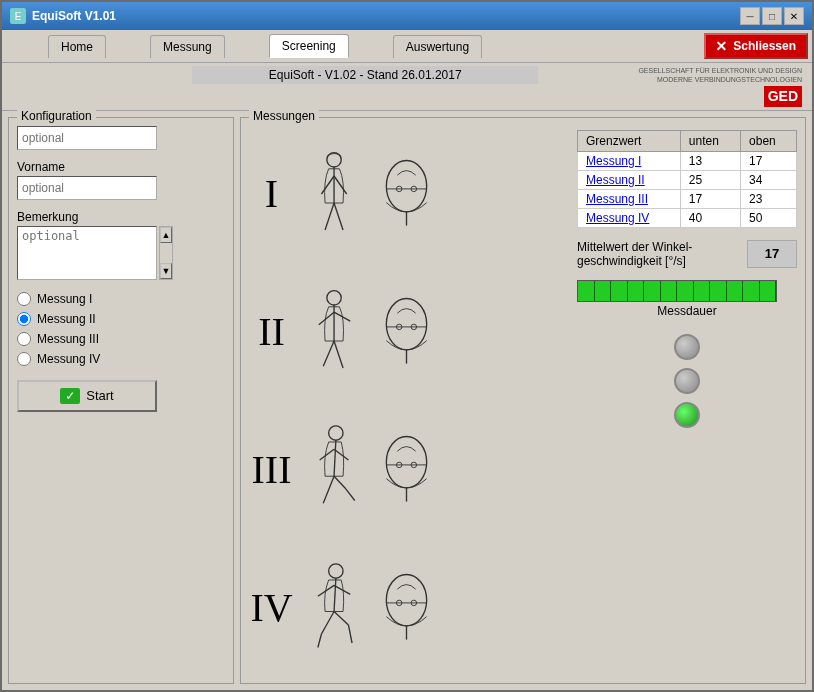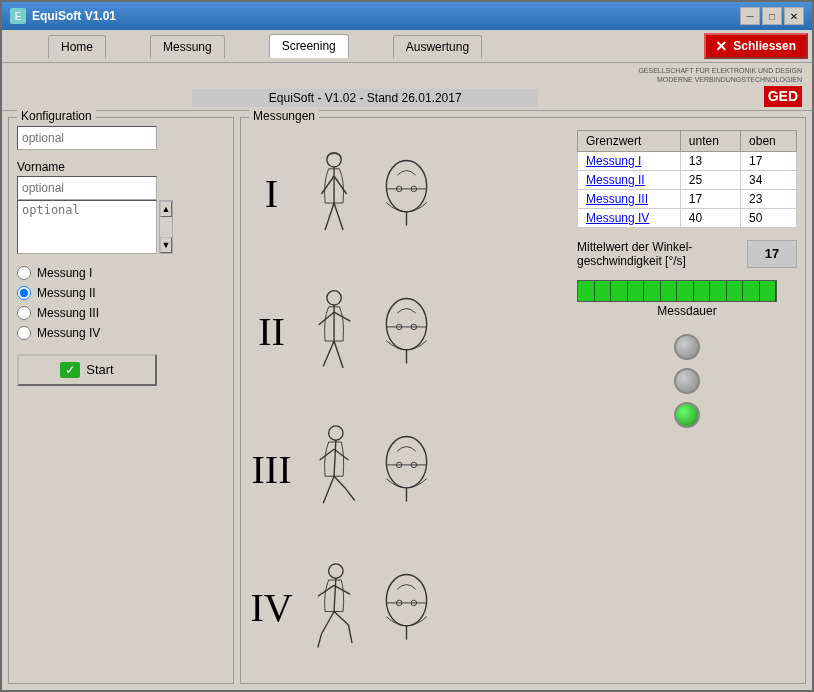--- a/index.html
+++ b/index.html
@@ -110,21 +110,21 @@
       font-weight: bold;
       font-size: 14px;
     }
     .version-bar {
       background: #d4d0c8;
       text-align: center;
       padding: 4px;
       font-size: 12px;
       border-bottom: 1px solid #a0a0a0;
       display: flex;
-      align-items: flex-end;
+      align-items: flex-start;
       justify-content: space-between;
       padding: 3px 10px;
     }
     .version-text-center {
       flex: 1;
       text-align: center;
       background: #c8c8c8;
       padding: 2px 20px;
       margin: 0 100px;
       font-size: 12px;
@@ -459,20 +459,21 @@
   <div class="main-area">
 
     <div class="left-panel">
       <span class="panel-legend">Konfiguration</span>
 
       <input class="text-input" type="text" placeholder="optional" style="">
 
       <div class="field-label">Vorname</div>
       <input class="text-input" type="text" placeholder="optional" style="">
 
+      <div class="field-label">Bemerkung</div>
       <div class="scrollbar-container">
         <textarea class="textarea-input" placeholder="optional" style=""></textarea>
         <div style="width:14px; display:flex; flex-direction:column; border:1px solid #aaa; background:#d4d0c8;">
           <div style="height:16px; background:#d4d0c8; border:1px outset #bbb; cursor:pointer; display:flex; align-items:center; justify-content:center; font-size:9px;">▲</div>
           <div style="flex:1; background:#d4d0c8;"></div>
           <div style="height:16px; background:#d4d0c8; border:1px outset #bbb; cursor:pointer; display:flex; align-items:center; justify-content:center; font-size:9px;">▼</div>
         </div>
       </div>
 
       <div class="radio-group">

